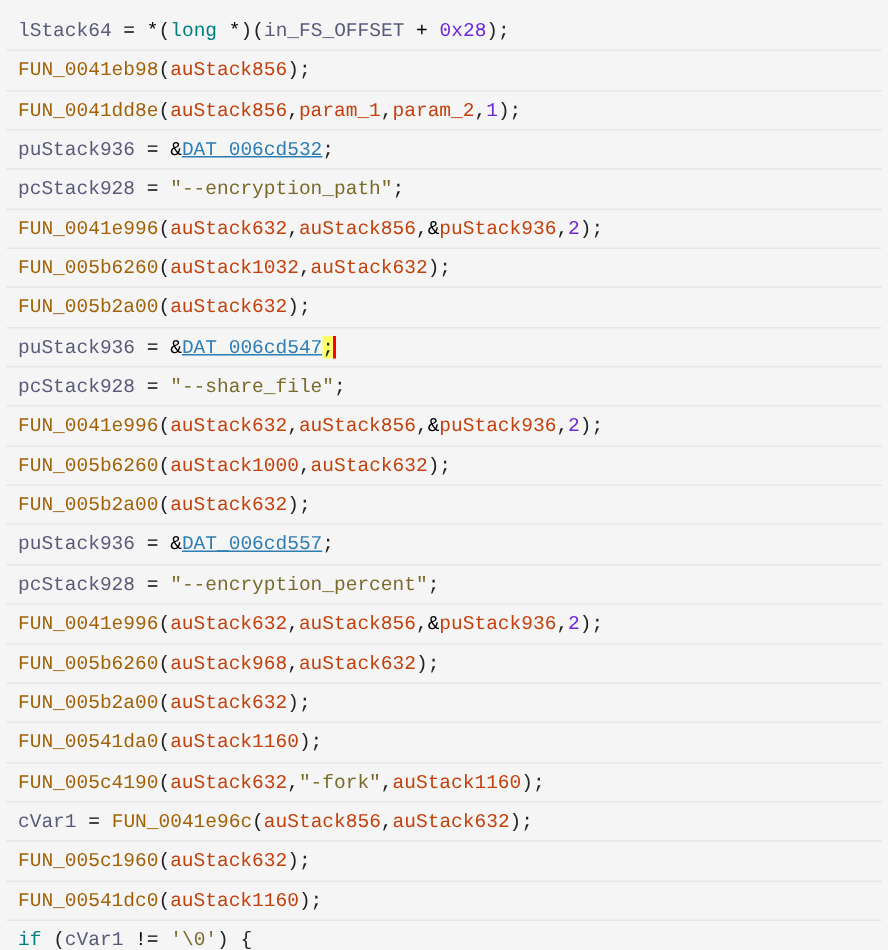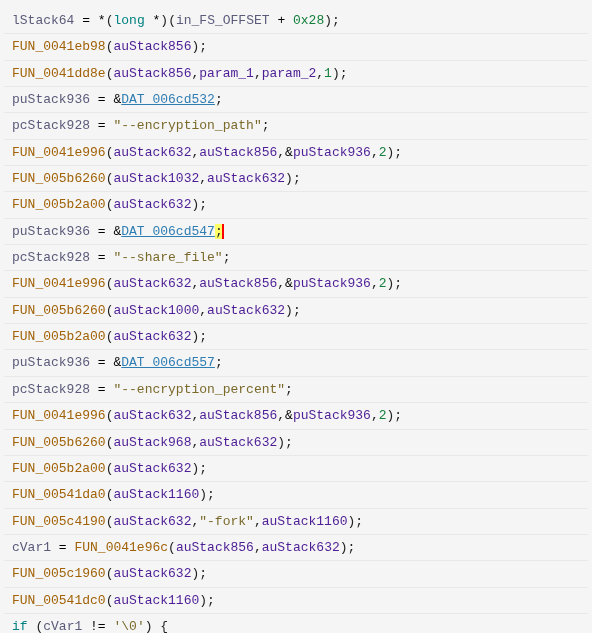--- a/index.html
+++ b/index.html
@@ -13,24 +13,24 @@
       width: 592px;
     }
     .line {
       white-space: pre;
       padding-left: 8px;
       border-bottom: 1px solid #e8e8e8;
     }
     .t-var { color: #5a5a7a; }
     .t-kw { color: #008080; text-align: right; }
     .t-fn { color: #a16207; }
-    .t-param { color: #4c1d95; }
+    .t-param { color: #c2410c; }
     .t-glob { color: #2e7db3; text-decoration: underline; }
     .t-str { color: #7a6a2a; }
-    .t-num { color: #15803d; }
+    .t-num { color: #6d28d9; }
     .t-op { color: #000; }
     .t-punc { color: #222; }
     .cursor {
       display: inline-block;
       width: 2px;
       height: 15px;
       background: #ff0000;
       vertical-align: middle;
       margin-left: -1px;
     }

